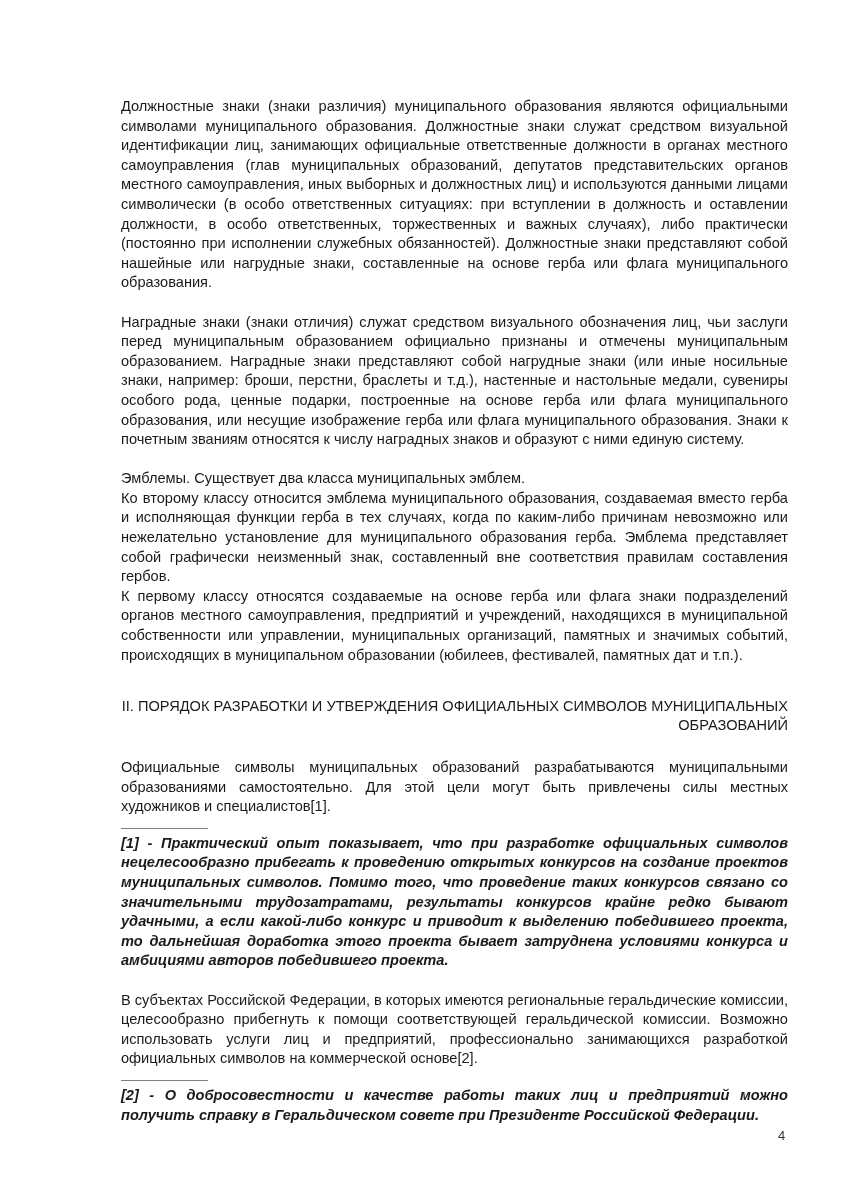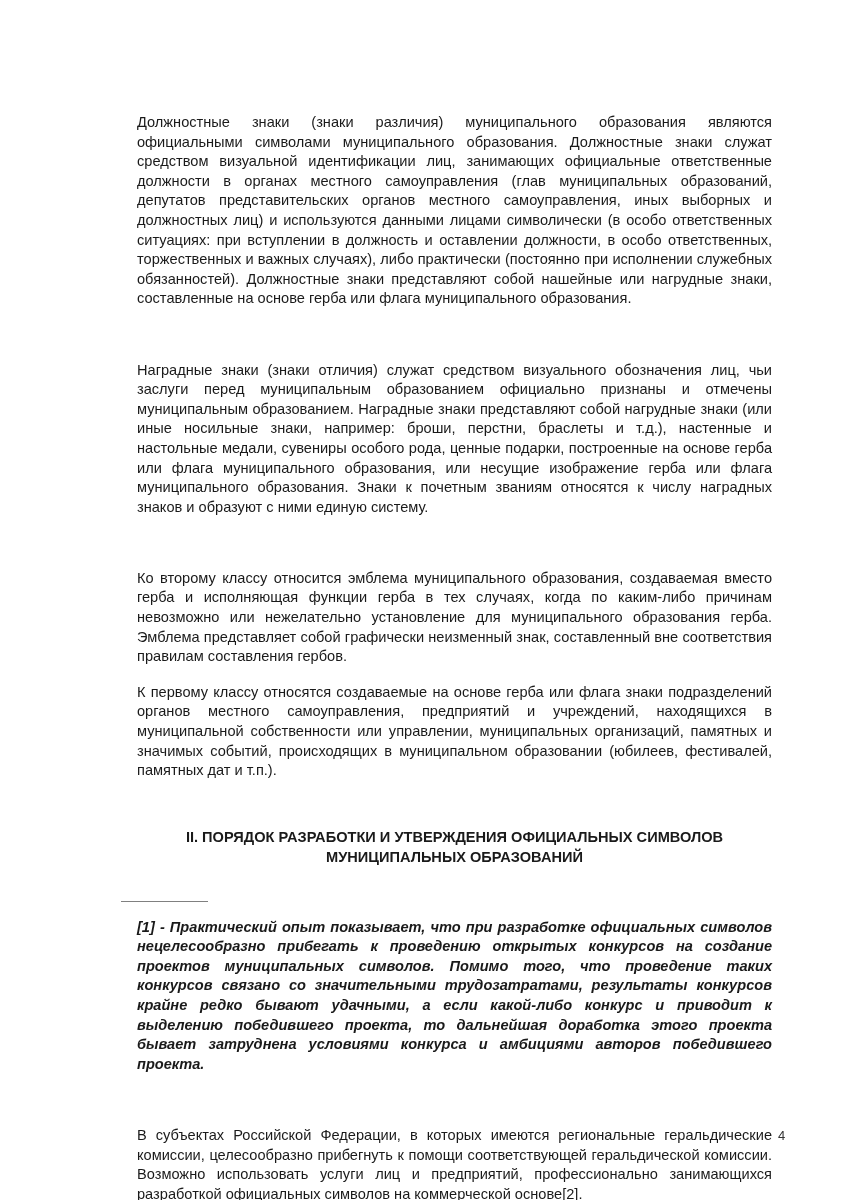--- a/index.html
+++ b/index.html
@@ -1,41 +1,44 @@
 <!DOCTYPE html>
 <html><head>
 <meta charset="utf-8">
 <style>
   html, body { margin: 0; padding: 0; background: #ffffff; }
   body { width: 848px; height: 1200px; position: relative; overflow: hidden;
          font-family: "Liberation Sans", "DejaVu Sans", sans-serif; color: #1a1a1a; }
   .page { position: absolute; left: 121px; top: 97px; width: 667px; }
-  p { margin: 16px; font-size: 14.6px; line-height: 19.6px; text-align: justify; }
+  p { margin: 0; font-size: 14.6px; line-height: 19.6px; text-align: justify; }
   .gap { height: 19.6px; }
-  .heading { font-weight: bold; font-size: 14.6px; line-height: 19.6px; margin: 0; text-align: center; }
+  .heading { font-weight: normal; font-size: 14.6px; line-height: 19.6px; margin: 0; text-align: right; }
   .fn { font-style: italic; font-weight: bold; }
   .sep { width: 87px; border-top: 1px solid #808080; margin: 0 0 5px 0; height: 0; }
   .pn { position: absolute; left: 778px; top: 1128px; font-size: 13px; color: #333; }
 </style>
 </head>
 <body>
 
 <div class="page">
   <p>Должностные знаки (знаки различия) муниципального образования являются официальными символами муниципального образования. Должностные знаки служат средством визуальной идентификации лиц, занимающих официальные ответственные должности в органах местного самоуправления (глав муниципальных образований, депутатов представительских органов местного самоуправления, иных выборных и должностных лиц) и используются данными лицами символически (в особо ответственных ситуациях: при вступлении в должность и оставлении должности, в особо ответственных, торжественных и важных случаях), либо практически (постоянно при исполнении служебных обязанностей). Должностные знаки представляют собой нашейные или нагрудные знаки, составленные на основе герба или флага муниципального образования.</p>
   <div class="gap"></div>
   <p>Наградные знаки (знаки отличия) служат средством визуального обозначения лиц, чьи заслуги перед муниципальным образованием официально признаны и отмечены муниципальным образованием. Наградные знаки представляют собой нагрудные знаки (или иные носильные знаки, например: броши, перстни, браслеты и т.д.), настенные и настольные медали, сувениры особого рода, ценные подарки, построенные на основе герба или флага муниципального образования, или несущие изображение герба или флага муниципального образования. Знаки к почетным званиям относятся к числу наградных знаков и образуют с ними единую систему.</p>
   <div class="gap"></div>
+  <p>Эмблемы. Существует два класса муниципальных эмблем.</p>
   <p>Ко второму классу относится эмблема муниципального образования, создаваемая вместо герба и исполняющая функции герба в тех случаях, когда по каким-либо причинам невозможно или нежелательно установление для муниципального образования герба. Эмблема представляет собой графически неизменный знак, составленный вне соответствия правилам составления гербов.</p>
   <p>К первому классу относятся создаваемые на основе герба или флага знаки подразделений органов местного самоуправления, предприятий и учреждений, находящихся в муниципальной собственности или управлении, муниципальных организаций, памятных и значимых событий, происходящих в муниципальном образовании (юбилеев, фестивалей, памятных дат и т.п.).</p>
   <div class="gap"></div>
   <div class="gap" style="height:12px"></div>
   <h2 class="heading">II. ПОРЯДОК РАЗРАБОТКИ И УТВЕРЖДЕНИЯ ОФИЦИАЛЬНЫХ СИМВОЛОВ МУНИЦИПАЛЬНЫХ ОБРАЗОВАНИЙ</h2>
   <div class="gap" style="height:22px"></div>
+  <p>Официальные символы муниципальных образований разрабатываются муниципальными образованиями самостоятельно. Для этой цели могут быть привлечены силы местных художников и специалистов[1].</p>
   <div class="gap" style="height:11px"></div>
   <div class="sep"></div>
   <p class="fn">[1] - Практический опыт показывает, что при разработке официальных символов нецелесообразно прибегать к проведению открытых конкурсов на создание проектов муниципальных символов. Помимо того, что проведение таких конкурсов связано со значительными трудозатратами, результаты конкурсов крайне редко бывают удачными, а если какой-либо конкурс и приводит к выделению победившего проекта, то дальнейшая доработка этого проекта бывает затруднена условиями конкурса и амбициями авторов победившего проекта.</p>
   <div class="gap"></div>
   <p>В субъектах Российской Федерации, в которых имеются региональные геральдические комиссии, целесообразно прибегнуть к помощи соответствующей геральдической комиссии. Возможно использовать услуги лиц и предприятий, профессионально занимающихся разработкой официальных символов на коммерческой основе[2].</p>
   <div class="gap" style="height:11px"></div>
   <div class="sep"></div>
+  <p class="fn">[2] - О добросовестности и качестве работы таких лиц и предприятий можно получить справку в Геральдическом совете при Президенте Российской Федерации.</p>
 </div>
 
 <div class="pn">4</div>
 
 </body></html>

